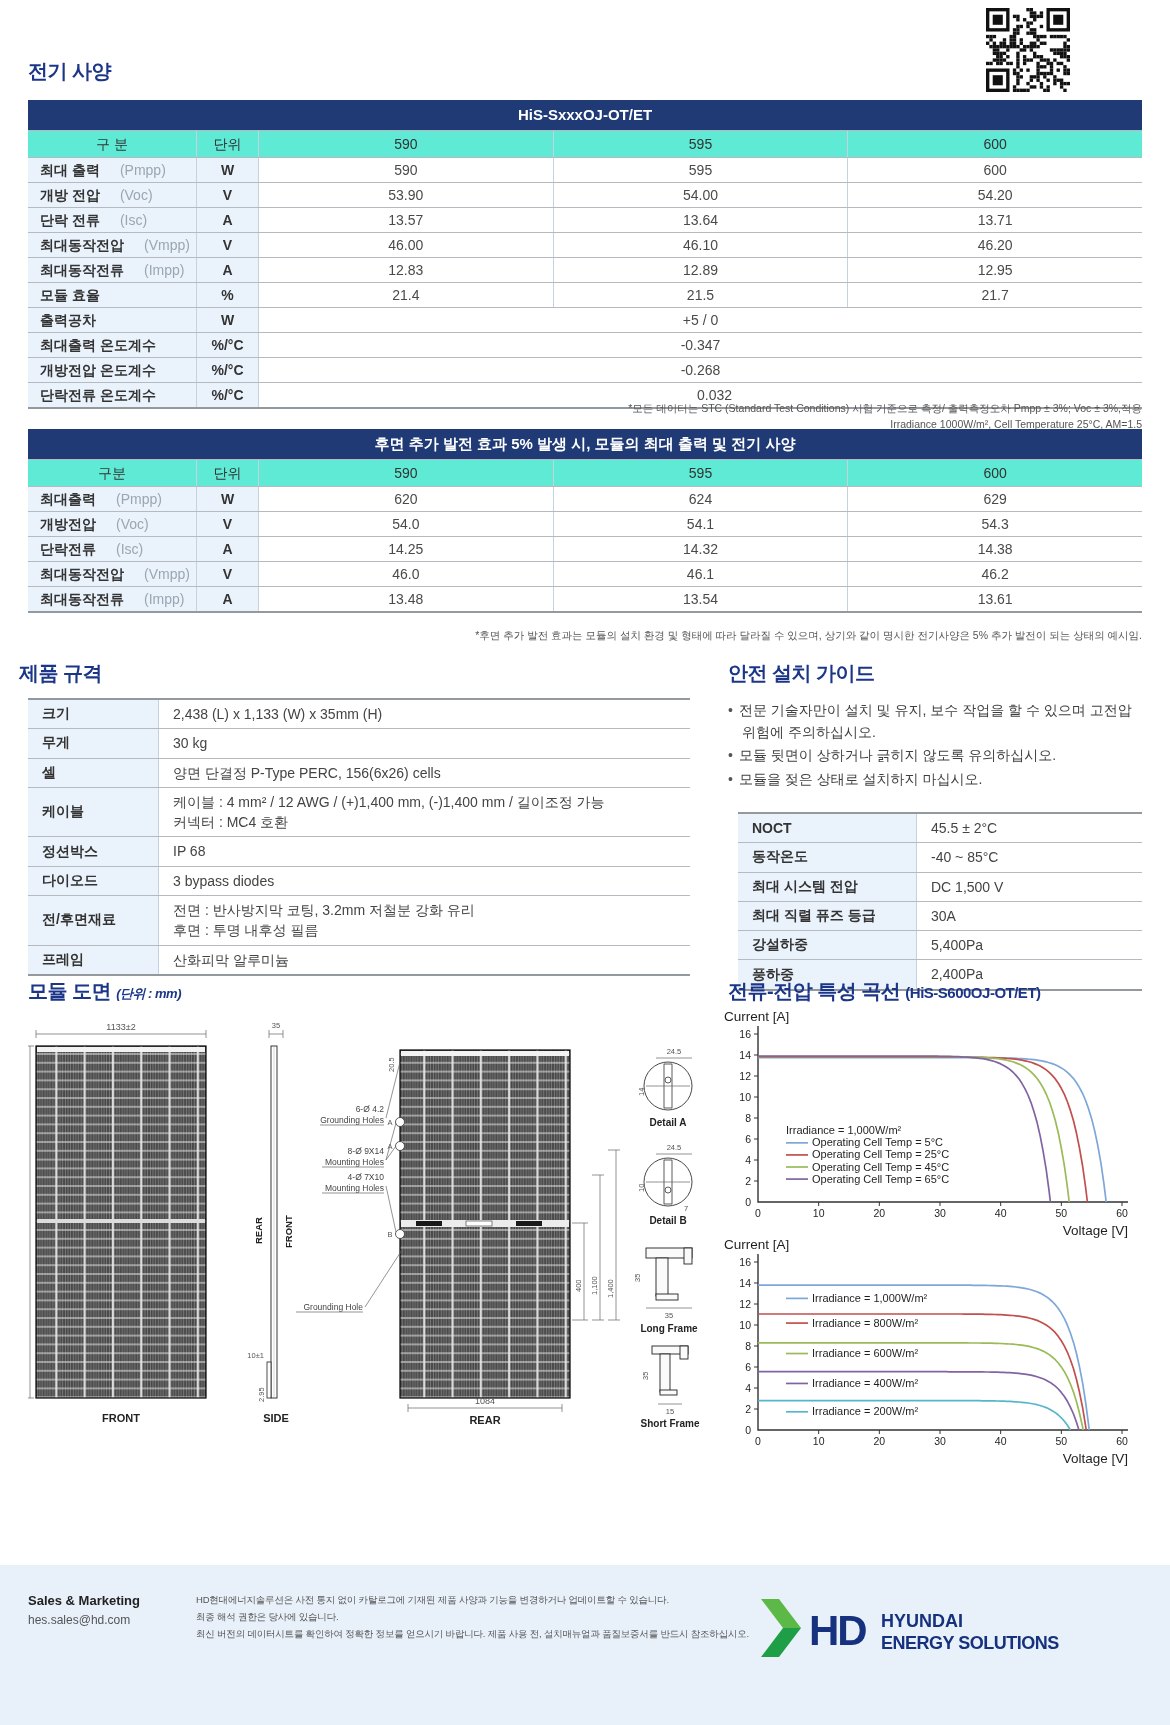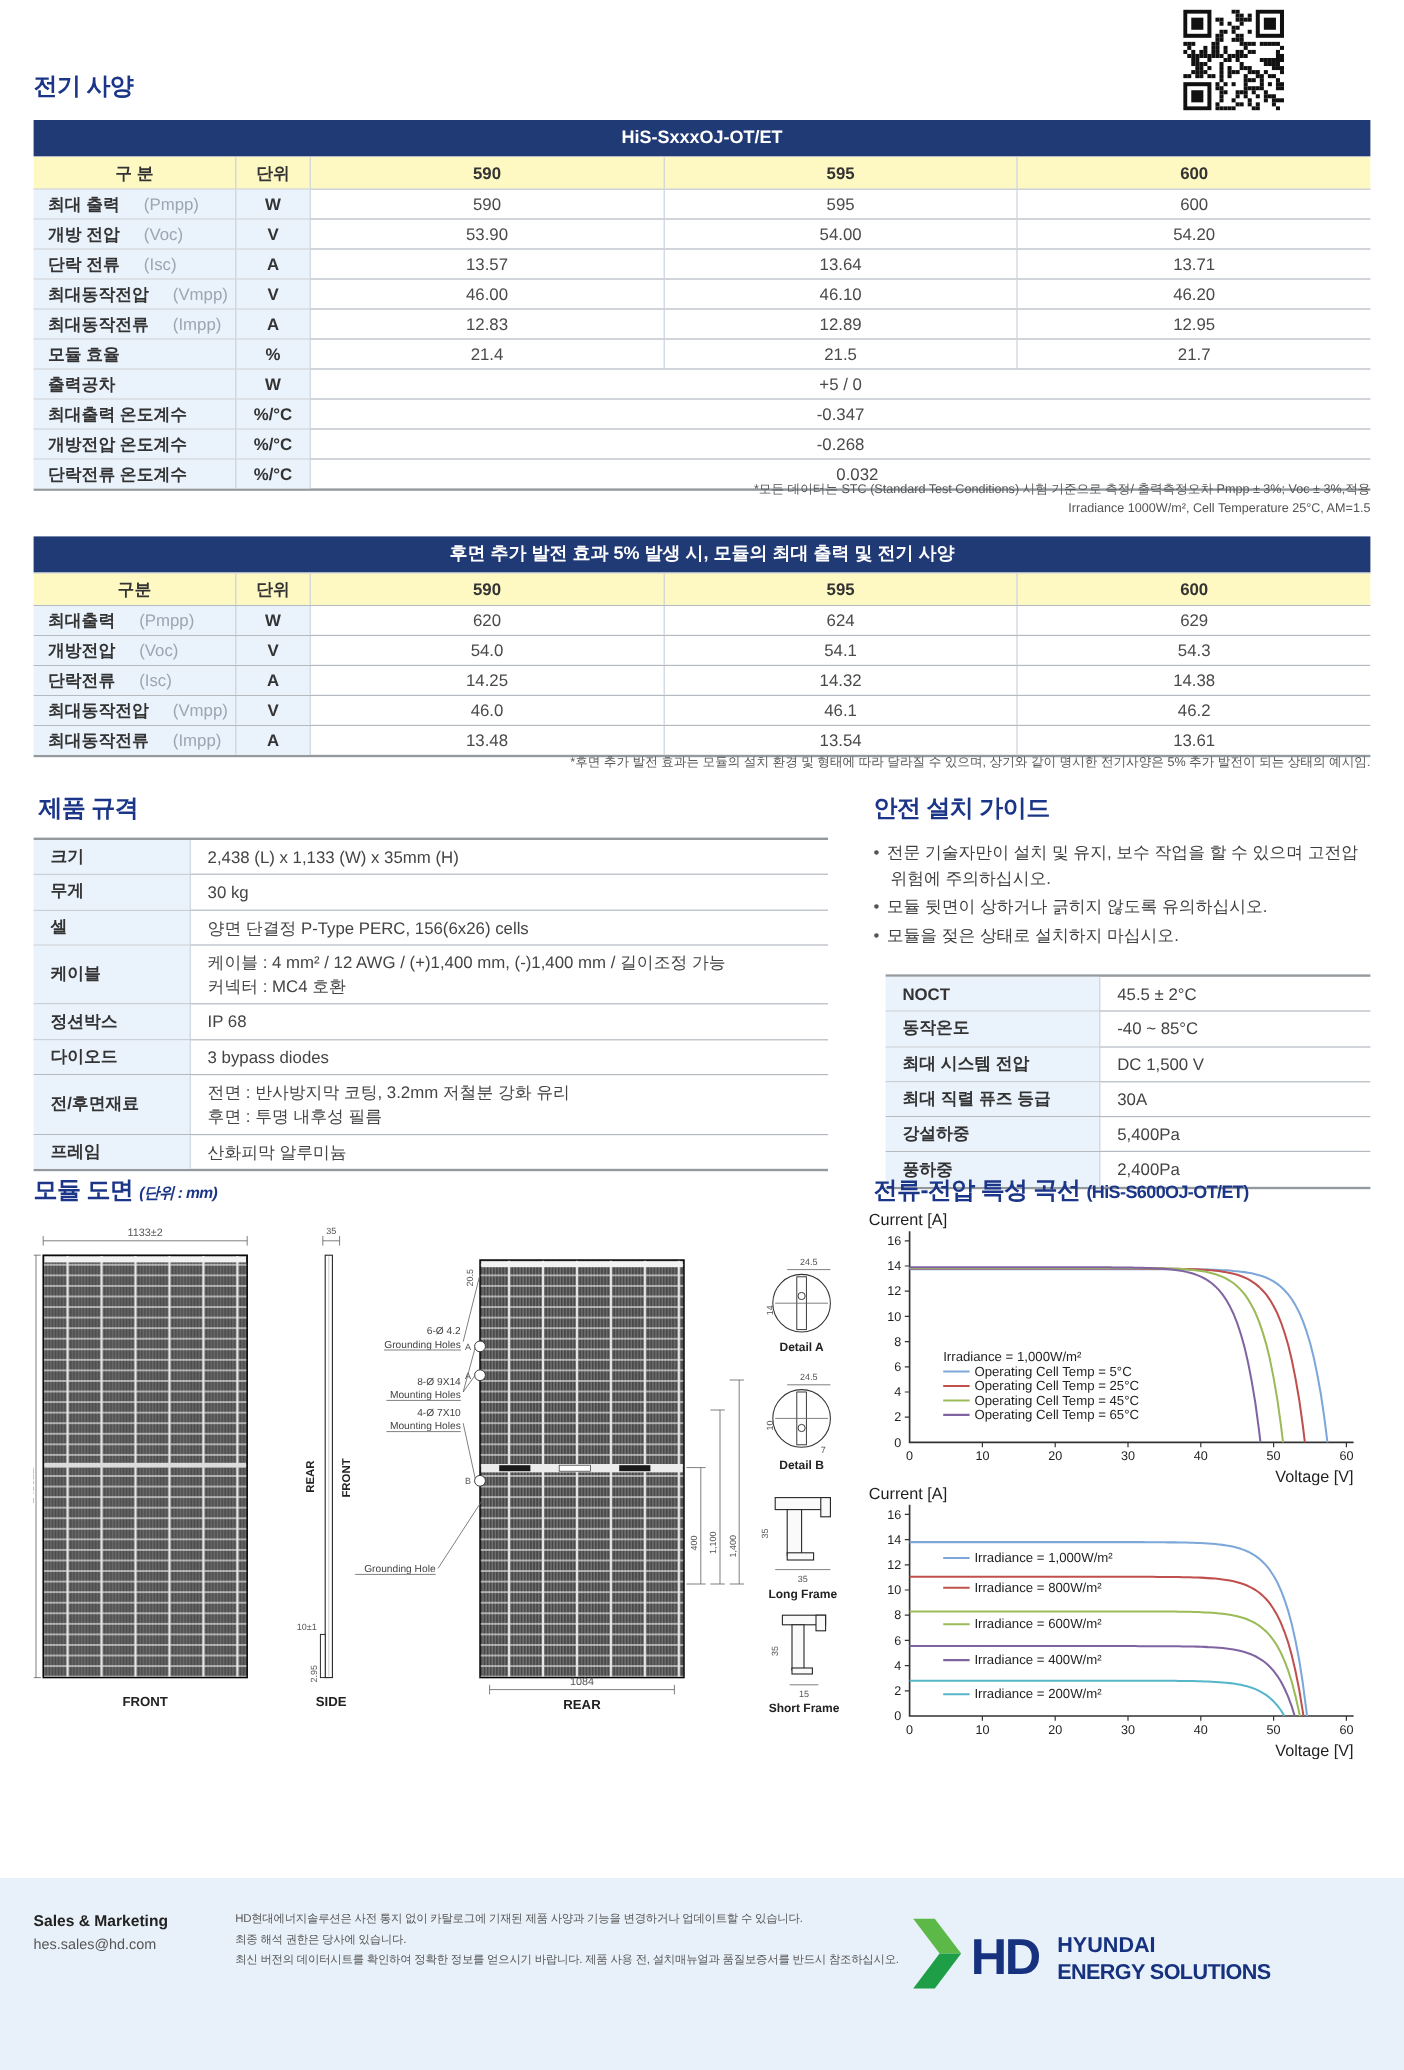--- a/index.html
+++ b/index.html
@@ -7,21 +7,21 @@
   .page{position:relative;width:1170px;height:1725px;background:#fff;overflow:hidden;}
   .abs{position:absolute;}
   .h1{position:absolute;font-size:20px;font-weight:bold;color:#1b3688;letter-spacing:-0.5px;}
   .h1small{font-size:13px;font-weight:bold;color:#1b3688;font-style:italic;}
   .h1small2{font-size:15px;font-weight:bold;color:#1b3688;}
   
   .spec-table{position:absolute;left:28px;width:1114px;border-bottom:2px solid #94999e;box-sizing:border-box;}
   .spec-title{height:30px;line-height:30px;background:#203a76;color:#fff;font-weight:bold;text-align:center;font-size:15px;}
   .spec-row{display:grid;grid-template-columns:168px 62px 1fr 1fr 1fr;border-top:1px solid #b4bac0;}
   .spec-row>div{height:24px;line-height:24px;font-size:14px;overflow:hidden;white-space:nowrap;}
-  .spec-row.header>div{height:26px;line-height:26px;background:#fef9c3;font-weight:bold;color:#333;text-align:center;}
+  .spec-row.header>div{height:26px;line-height:26px;background:#5eead4;font-weight:normal;color:#333;text-align:center;}
   .cl{background:#eaf2fb;padding-left:12px;text-align:left;font-weight:bold;color:#333;}
   .spec-row.header .cl{padding-left:0;text-align:center;}
   .cl .sub{font-weight:normal;color:#9aa6b2;margin-left:20px;}
   .cu{background:#eaf2fb;text-align:center;font-weight:bold;color:#333;border-left:1px solid #c8d2dc;}
   .cv{text-align:center;color:#4a4a4a;border-left:1px solid #c8d2dc;}
   .fnote{position:absolute;right:28px;text-align:right;font-size:10.5px;color:#555;line-height:1.5;}
   
   .kv-table{position:absolute;border-top:2px solid #94999e;border-bottom:2px solid #94999e;box-sizing:border-box;}
   .kv-row{display:grid;border-top:1px solid #b4bac0;}
   .kv-row:first-child{border-top:none;}
@@ -331,21 +331,21 @@
         <div class="cl"><span>단락전류 온도계수</span></div>
         <div class="cu">%/°C</div>
         <div class="cv" style="grid-column: 3 / -1; padding-left: 28px;">0.032</div>
       </div>
     </div>
   <div class="fnote" style="top:401px">
     <div>*모든 데이터는 STC (Standard Test Conditions) 시험 기준으로 측정/ 출력측정오차 Pmpp ± 3%; Voc ± 3%,적용</div>
     <div>Irradiance 1000W/m², Cell Temperature 25°C, AM=1.5</div>
   </div>
 
-  <div id="table2" class="spec-table" style="top:447px">
+  <div id="table2" class="spec-table" style="top:429px">
       <div class="spec-title">후면 추가 발전 효과 5% 발생 시, 모듈의 최대 출력 및 전기 사양</div>
       <div class="spec-row header">
         <div class="cl">구분</div>
         <div class="cu">단위</div>
         <div class="cv">590</div>
         <div class="cv">595</div>
         <div class="cv">600</div>
       </div>
       <div class="spec-row">
         <div class="cl"><span>최대출력</span><span class="sub">(Pmpp)</span></div>
@@ -380,21 +380,21 @@
         <div class="cu">A</div>
         <div class="cv">13.48</div>
         <div class="cv">13.54</div>
         <div class="cv">13.61</div>
       </div>
     </div>
   <div class="fnote" style="top:628px">
     <div>*후면 추가 발전 효과는 모듈의 설치 환경 및 형태에 따라 달라질 수 있으며, 상기와 같이 명시한 전기사양은 5% 추가 발전이 되는 상태의 예시임.</div>
   </div>
 
-  <div class="h1" style="top:660px;left:32px">제품 규격</div>
+  <div class="h1" style="top:660px;left:19px">제품 규격</div>
   <div id="prodTable" class="kv-table prod" style="top:698px;left:28px;width:662px">
       <div class="kv-row">
         <div class="kv-label">크기</div>
         <div class="kv-val">
           <div>2,438 (L) x 1,133 (W) x 35mm (H)</div>
         </div>
       </div>
       <div class="kv-row">
         <div class="kv-label">무게</div>
         <div class="kv-val">

